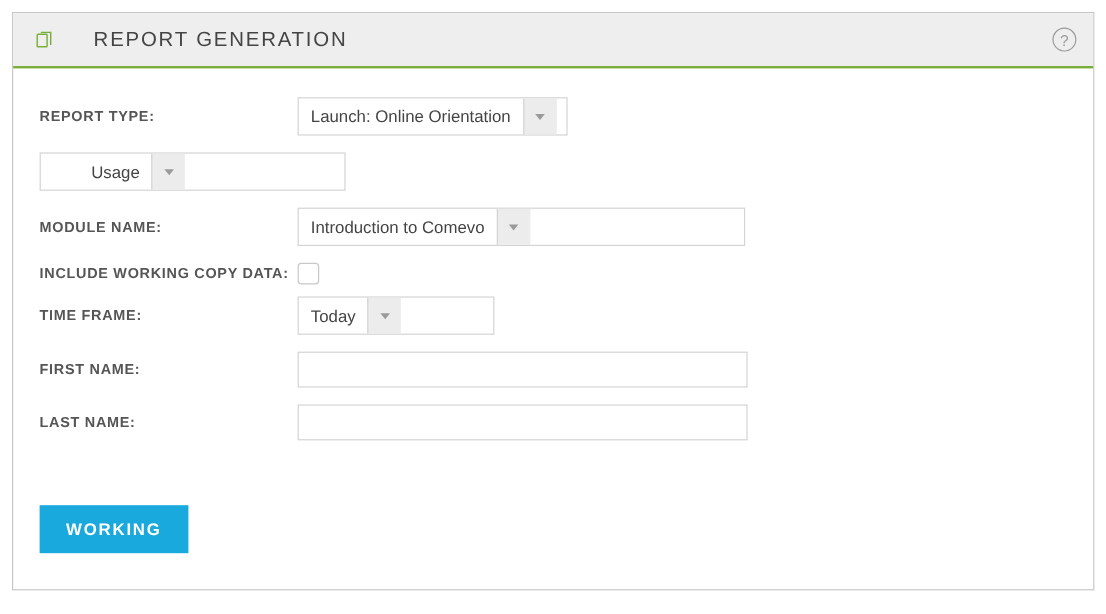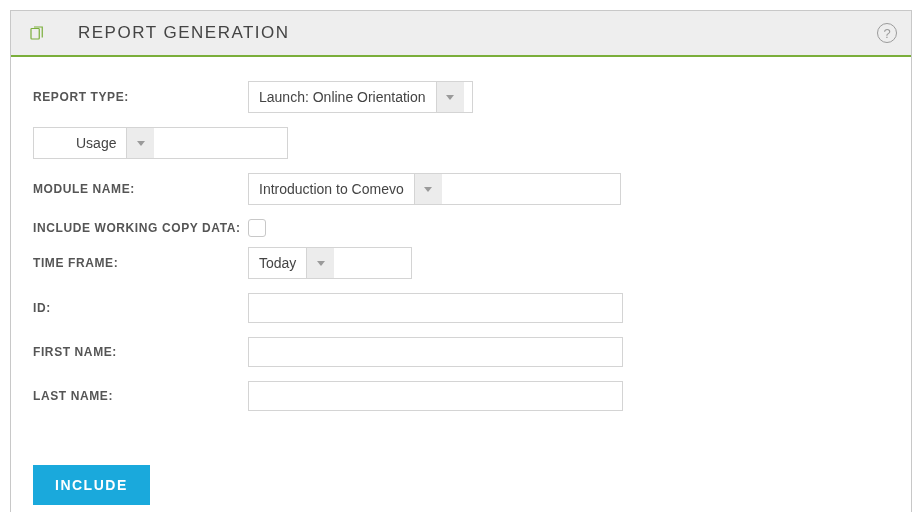--- a/index.html
+++ b/index.html
@@ -185,32 +185,28 @@
     <div class="form-row">
       <div class="form-label">TIME FRAME:</div>
       <div class="dropdown dd-timeframe">
         <div class="dd-text">Today</div>
         <div class="dd-btn">
             <div class="caret"></div>
           </div>
       </div>
     </div>
 
-    <div class="form-row">
-      <div class="form-label">ID:</div>
-      <input class="text-input" type="text" value="" style="">
-    </div>
 
     <div class="form-row">
       <div class="form-label">FIRST NAME:</div>
       <input class="text-input" type="text" value="" style="">
     </div>
 
     <div class="form-row">
       <div class="form-label">LAST NAME:</div>
       <input class="text-input" type="text" value="" style="">
     </div>
 
-    <button class="generate-btn">INCLUDE</button>
+    <button class="generate-btn">WORKING</button>
 
   </div>
 
 </div>
 
 </body></html>

